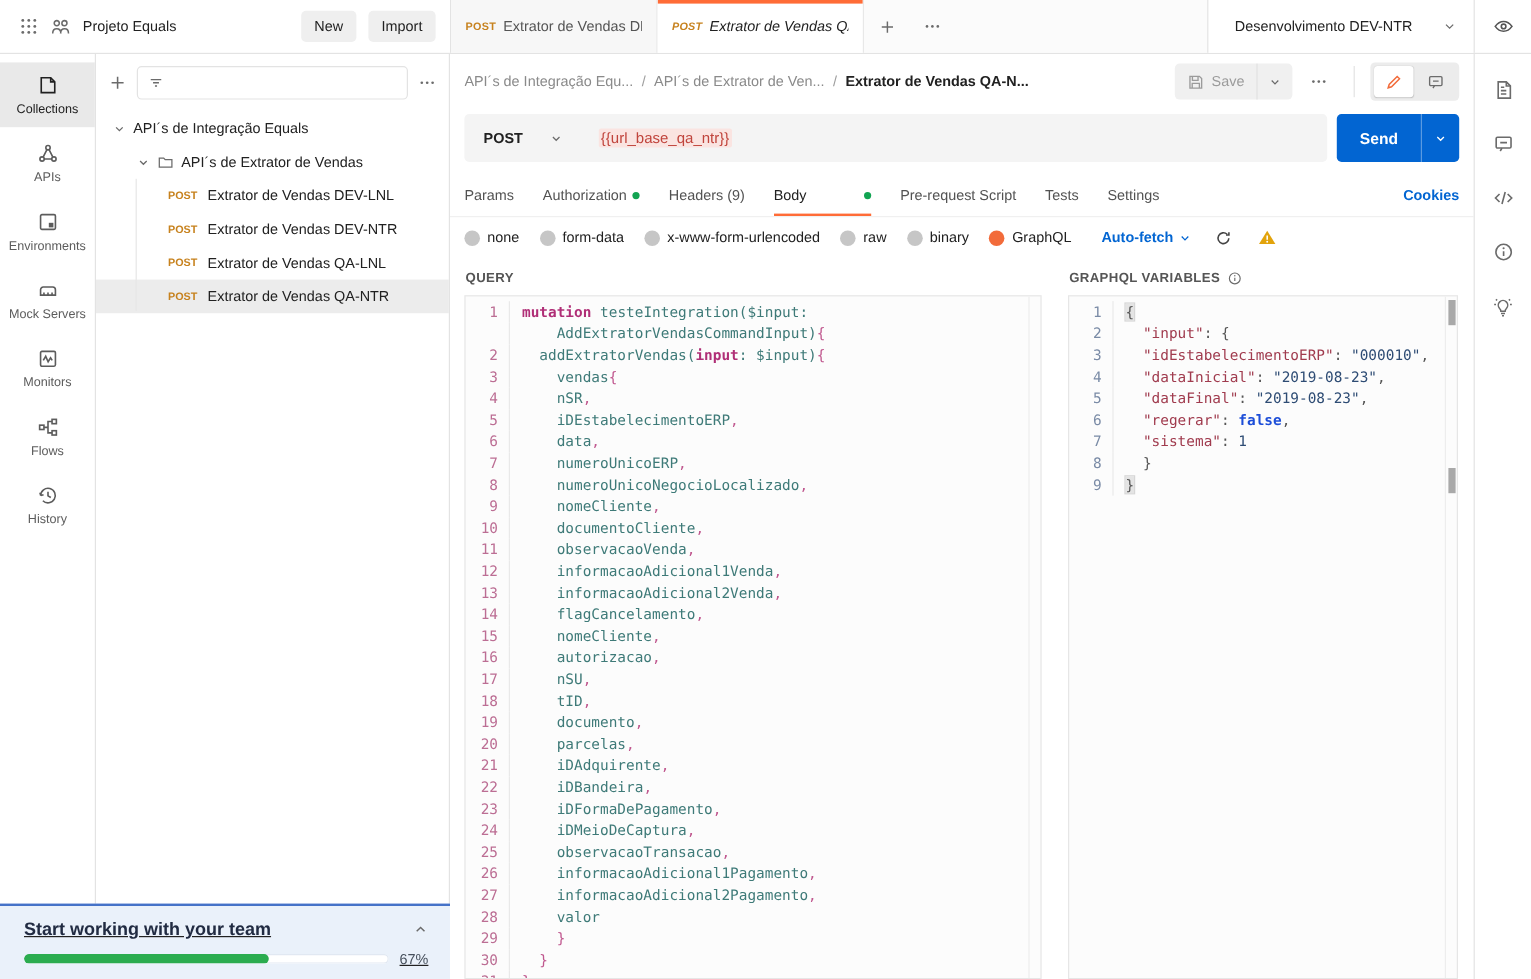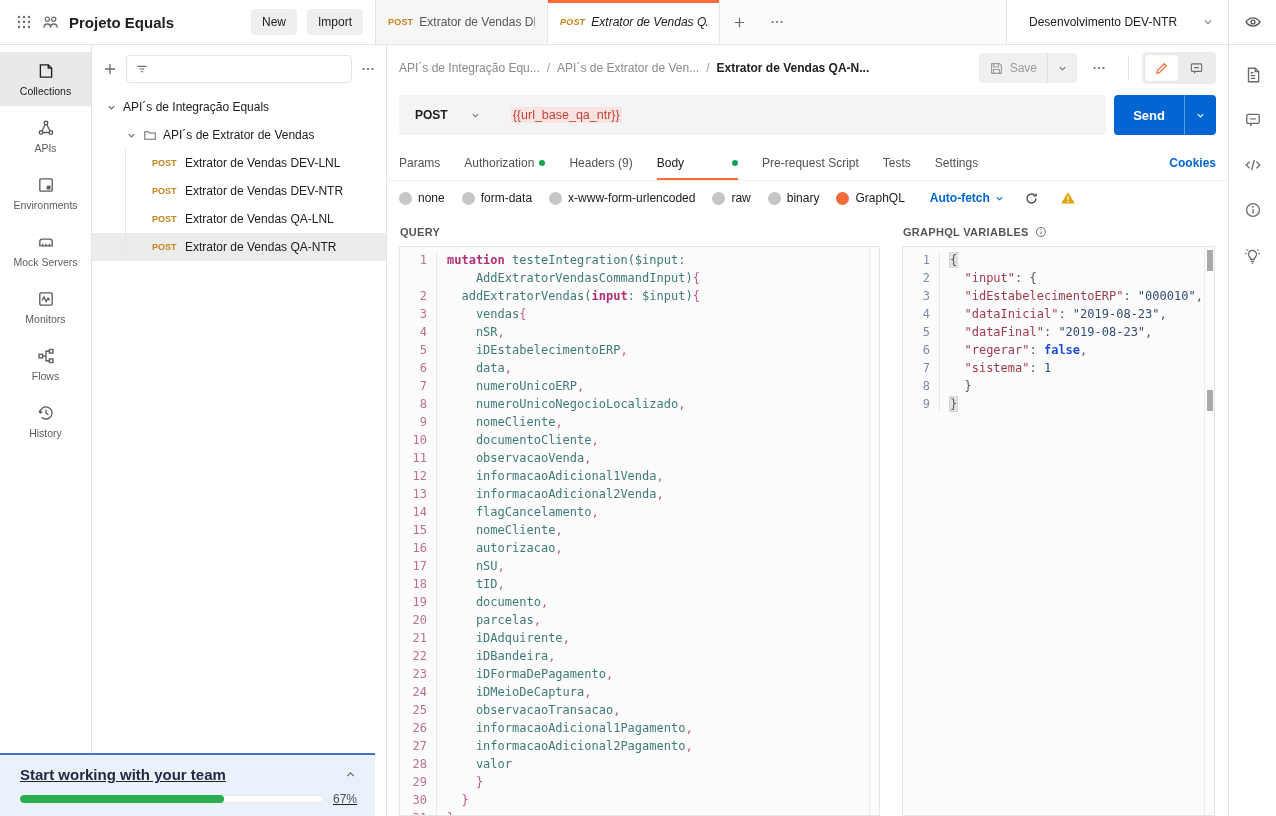--- a/index.html
+++ b/index.html
@@ -8,37 +8,37 @@
     width:1276px; height:816px; overflow:hidden;
     font-family:"Liberation Sans", sans-serif;
     font-size:12px; color:#212121; background:#fff;
   }
   svg { display:block; }
   .app { display:flex; flex-direction:column; width:100%; height:100%; }
 
   
   .topbar { height:45px; flex-shrink:0; display:flex; align-items:stretch; border-bottom:1px solid #E3E3E3; background:#fff; }
   .topbar-left { width:375px; flex-shrink:0; display:flex; align-items:center; gap:10px; padding:0 12px 0 16px; }
-  .ws-title { font-size:15px; font-weight:700; flex:1; white-space:nowrap; }
+  .ws-title { font-size:12px; font-weight:400; flex:1; white-space:nowrap; }
   .btn-gray { background:#EFEFEF; border:none; border-radius:4px; font-size:12px; padding:6px 11px; color:#212121; font-family:inherit; cursor:pointer; }
   .tabstrip { flex:1; display:flex; align-items:stretch; background:#FBFBFB; border-left:1px solid #E3E3E3; min-width:0; }
   .tab { width:172px; flex-shrink:0; display:flex; align-items:center; gap:6px; padding:0 12px; font-size:12px; border-right:1px solid #E8E8E8; position:relative; background:#F7F7F7; color:#555; overflow:hidden; white-space:nowrap; cursor:pointer; }
   .tab.active { background:#fff; color:#212121; font-style:italic; }
   .tab.active::before { content:""; position:absolute; top:0; left:0; right:0; height:3px; background:#FF6C37; }
   .tab-method { font-size:9px; font-weight:700; color:#C7821E; flex-shrink:0; letter-spacing:.2px; }
   .tab-title { overflow:hidden; flex:1; }
   .strip-btn { width:38px; display:flex; align-items:center; justify-content:center; color:#6B6B6B; cursor:pointer; }
   .env-box { width:222px; flex-shrink:0; border-left:1px solid #E3E3E3; display:flex; align-items:center; gap:10px; padding:0 14px 0 22px; font-weight:500; background:#fff; cursor:pointer; }
   .env-label { flex:1; white-space:nowrap; overflow:hidden; }
   .eye-box { width:48px; flex-shrink:0; border-left:1px solid #E3E3E3; display:flex; align-items:center; justify-content:center; color:#555; cursor:pointer; }
 
   
   .content { flex:1; display:flex; min-height:0; position:relative; }
 
-  .rail { width:92px; flex-shrink:0; border-right:1px solid #E3E3E3; padding-top:7px; display:flex; flex-direction:column; gap:3px; background:#fff; }
+  .rail { width:80px; flex-shrink:0; border-right:1px solid #E3E3E3; padding-top:7px; display:flex; flex-direction:column; gap:3px; background:#fff; }
   .rail-item { height:54px; display:flex; flex-direction:column; align-items:center; justify-content:center; gap:5px; font-size:10.5px; color:#5C5C5C; cursor:pointer; }
   .rail-item.active { background:#E9E9E9; color:#212121; }
 
   .sidebar { width:295px; flex-shrink:0; border-right:1px solid #E3E3E3; display:flex; flex-direction:column; background:#fff; }
   .sidebar-top { display:flex; align-items:center; gap:8px; padding:10px 10px 8px; }
   .icon-plain { color:#6B6B6B; display:flex; align-items:center; justify-content:center; }
   .search-box { flex:1; height:28px; border:1px solid #E3E3E3; border-radius:4px; background:#fff; display:flex; align-items:center; padding:0 8px; gap:6px; color:#6B6B6B; }
   .search-box input { border:none; outline:none; flex:1; font:inherit; background:transparent; min-width:0; }
   .tree { position:relative; padding-top:2px; }
   .tree-row { height:28px; display:flex; align-items:center; gap:6px; cursor:pointer; white-space:nowrap; overflow:hidden; }

